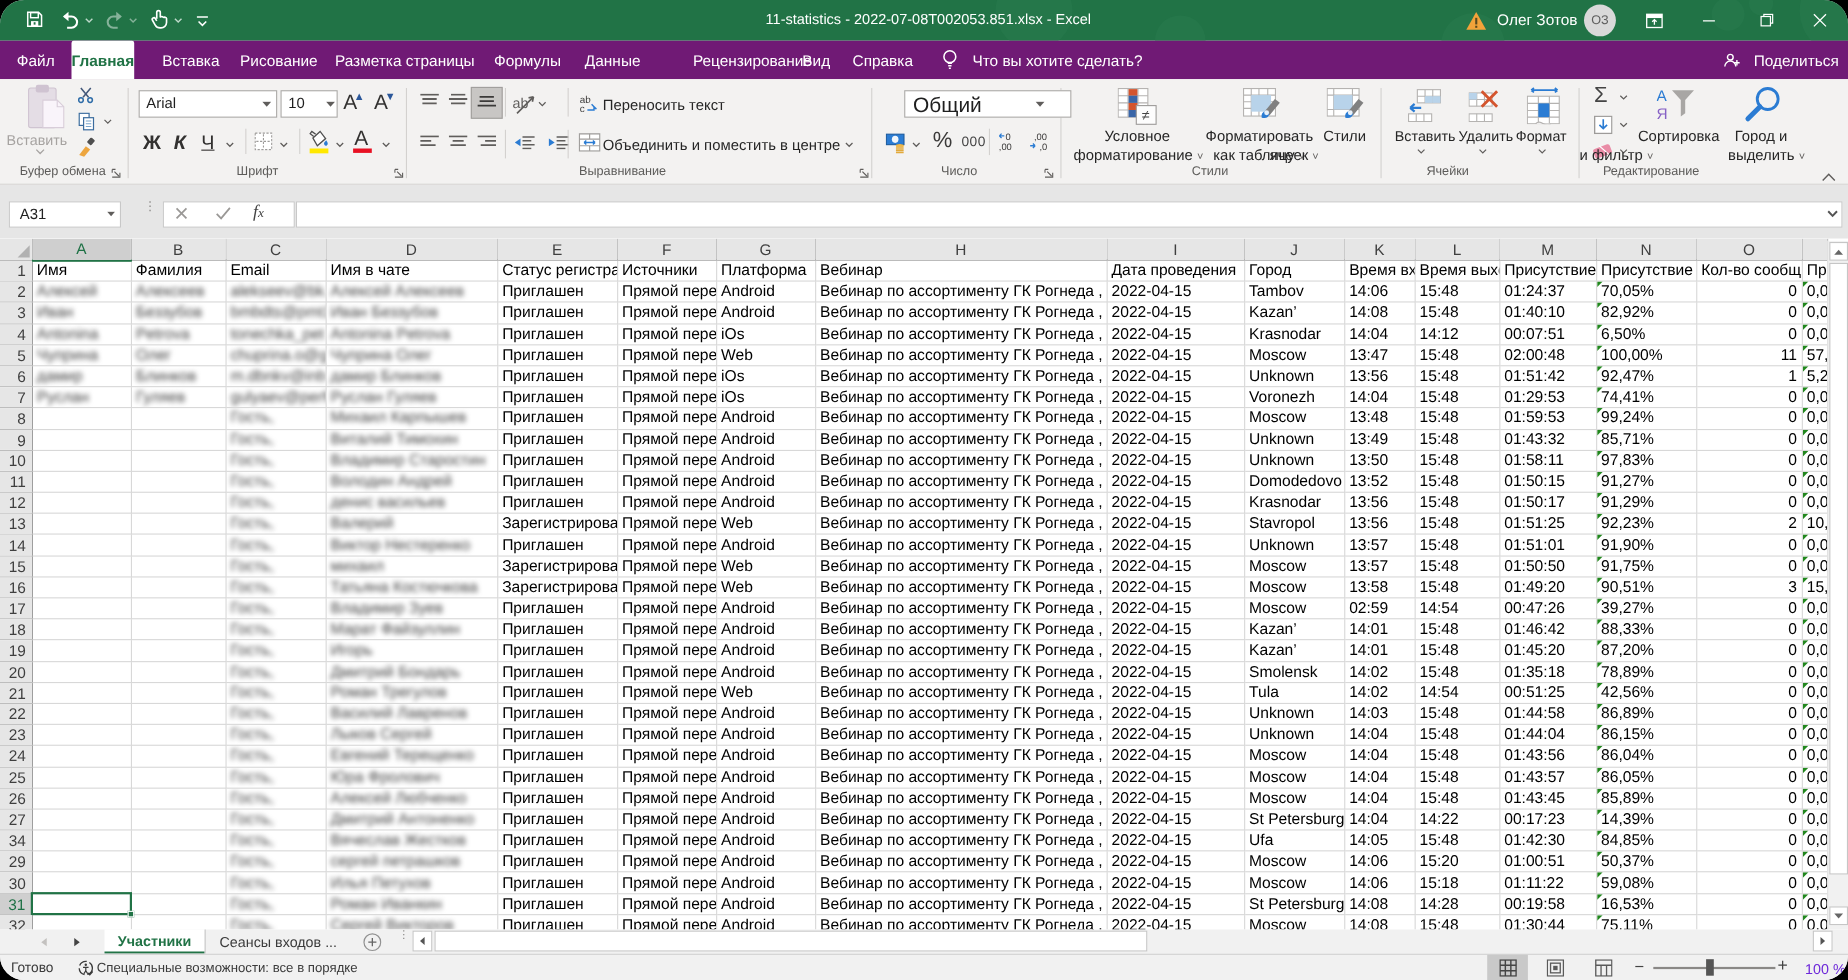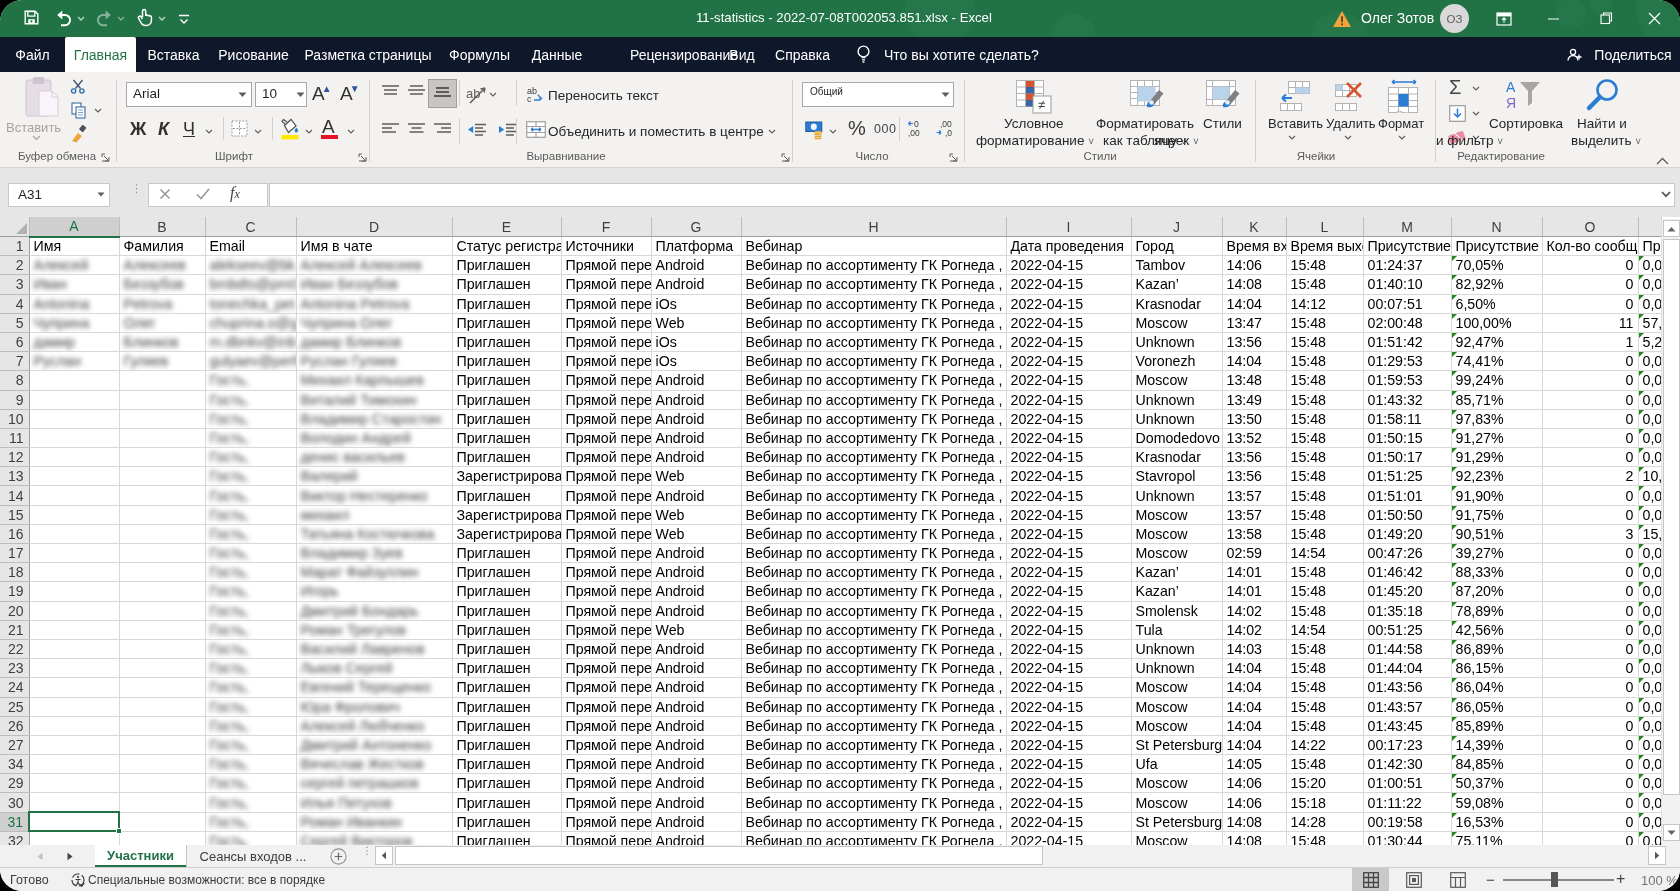--- a/index.html
+++ b/index.html
@@ -1,19 +1,19 @@
 <!DOCTYPE html>
 <html><head><meta charset="utf-8">
 <style>
 html,body{margin:0;padding:0;background:#000;width:1680px;height:891px;overflow:hidden}
 *{box-sizing:border-box}
 #win{position:absolute;left:0;top:0;width:1680px;height:891px;border-radius:22px;overflow:hidden;background:#fff;font-family:"Liberation Sans",sans-serif}
 
 #title{position:absolute;left:0;top:0;width:100%;height:37px;background:#217346;color:#fff}
-#tabrow{position:absolute;left:0;top:37px;width:100%;height:35px;background:#0f172a;color:#fff}
+#tabrow{position:absolute;left:0;top:37px;width:100%;height:35px;background:#701a75;color:#fff}
 .deco{position:absolute;border-radius:50%;background:#2a7d50;opacity:.45}
 #title .t{position:absolute;top:10px;left:696px;font-size:13.2px;color:#fff;white-space:nowrap}
 .wbtn{position:absolute;top:0;width:46px;height:37px;display:flex;align-items:center;justify-content:center}
 .tab{position:absolute;top:0;height:35px;display:flex;align-items:center;justify-content:center;font-size:14px;white-space:nowrap}
 #activetab{background:#fff;color:#217346;border-radius:2px 2px 0 0}
 
 #ribbon{position:absolute;left:0;top:72px;width:100%;height:96px;background:#f3f2f1;border-bottom:1px solid #d5d3d1}
 .gsep{position:absolute;top:8px;height:82px;width:1px;background:#d3d1cf}
 .glabel{position:absolute;top:78px;font-size:11.5px;color:#5c5b59;white-space:nowrap;transform:translateX(-50%)}
 .glaunch{position:absolute;top:80px;width:11px;height:11px}
@@ -110,21 +110,21 @@
           </svg>
         </div>
   <div class="wbtn" style="left:1631px">
           <svg width="13" height="13" viewBox="0 0 13 13">
             <path d="M1 1l11 11M12 1L1 12" stroke="#fff" stroke-width="1.2"></path>
           </svg>
         </div>
 </path></div>
 <div id="tabrow">
   <div class="tab" style="left:6px;width:53px">Файл</div>
-  <div class="tab" id="activetab" style="left:65px;width:71px;font-weight:400">Главная</div>
+  <div class="tab" id="activetab" style="left:65px;width:57px;font-weight:700">Главная</div>
   <div class="tab" style="left:143px;width:61px">Вставка</div>
   <div class="tab" style="left:212px;width:83px">Рисование</div>
   <div class="tab" style="left:303px;width:130px">Разметка страницы</div>
   <div class="tab" style="left:441px;width:77px">Формулы</div>
   <div class="tab" style="left:526px;width:62px">Данные</div>
   <div class="tab" style="left:624px;width:120px">Рецензирование</div>
   <div class="tab" style="left:724px;width:36px">Вид</div>
   <div class="tab" style="left:768px;width:69px">Справка</div>
   <svg style="position:absolute;left:856px;top:8px" width="15" height="19" viewBox="0 0 15 19">
     <circle cx="7.5" cy="6.5" r="5.4" fill="none" stroke="#fff" stroke-width="1.4"></circle>
@@ -275,21 +275,21 @@
 </svg>
 <div class="rbtxt" style="left:548px;top:52px;font-size:13.5px">Объединить и поместить в центре</div>
 <svg style="position:absolute;left:768px;top:57px" width="8" height="6" viewBox="0 0 8 6">
         <path d="M1 1l3 3 3-3" stroke="#5f5d5b" stroke-width="1.1" fill="none"></path>
       </svg>
 <div class="glabel" style="left:566px">Выравнивание</div>
 <svg class="glaunch" style="left:780px" viewBox="0 0 11 11">
         <path d="M2 2v3M2 2h3M4 4l4 4M9 5v4h-4M9 9h-7" stroke="#5f5d5b" fill="none"></path>
       </svg>
 
-<div style="position:absolute;left:802px;top:10px;width:152px;height:25px;background:#fff;border:1px solid #aaa8a6;font-size:10px;color:#1f1f1f;padding:3px 0 0 7px">Общий</div>
+<div style="position:absolute;left:822px;top:10px;width:152px;height:25px;background:#fff;border:1px solid #aaa8a6;font-size:19px;color:#1f1f1f;padding:3px 0 0 7px">Общий</div>
 <svg style="position:absolute;left:941px;top:20px" width="9" height="6" viewBox="0 0 9 6">
         <path d="M0.5 0.5l4 4.5 4-4.5" fill="#5f5d5b"></path>
       </svg>
 <svg style="position:absolute;left:805px;top:48px" width="20" height="21" viewBox="0 0 20 21">
  <rect x="0.8" y="2" width="16" height="9.5" fill="#2b7cd3" stroke="#1d5c9e"></rect>
  <ellipse cx="8.8" cy="6.7" rx="3" ry="3.2" fill="#f1f6fb"></ellipse>
  <path d="M9.5 12.5h7M9.5 14.5h7M9.5 16.5h7M9.5 18.5h7" stroke="#e2a93b" stroke-width="1.5"></path>
  <ellipse cx="13" cy="12.4" rx="3.6" ry="1.4" fill="#eeb84c"></ellipse>
 </svg>
 <svg style="position:absolute;left:829px;top:57px" width="8" height="6" viewBox="0 0 8 6">
@@ -407,21 +407,21 @@
  <text x="0" y="14" font-size="14" fill="#2b7cd3" font-family="Liberation Sans">А</text>
  <text x="0" y="30" font-size="14" fill="#8661c5" font-family="Liberation Sans">Я</text>
  <path d="M14 4 h20 l-8 9 v12 l-4 3 v-15 Z" fill="#a8a6a4"></path>
 </svg>
 <div class="rbtxt" style="left:1489px;top:44px;font-size:13.5px">Сортировка</div>
 <div class="rbtxt" style="left:1436px;top:61px;font-size:13.5px">и фильтр <span style="font-size:10px;color:#5f5d5b">˅</span></div>
 <svg style="position:absolute;left:1584px;top:5px" width="38" height="38" viewBox="0 0 38 38">
  <circle cx="23" cy="13" r="9.5" fill="none" stroke="#2b7cd3" stroke-width="2.6"></circle>
  <path d="M16 20 L5 31" stroke="#2b7cd3" stroke-width="4.5" stroke-linecap="round"></path>
 </svg>
-<div class="rbtxt" style="left:1577px;top:44px;font-size:13.5px">Найти и</div>
+<div class="rbtxt" style="left:1577px;top:44px;font-size:13.5px">Город и</div>
 <div class="rbtxt" style="left:1571px;top:61px;font-size:13.5px">выделить <span style="font-size:10px;color:#5f5d5b">˅</span></div>
 <div class="glabel" style="left:1501px">Редактирование</div>
 <svg style="position:absolute;left:1656px;top:85px" width="13" height="8" viewBox="0 0 13 8">
         <path d="M1 7l5.5-5.5L12 7" stroke="#5f5d5b" stroke-width="1.3" fill="none"></path>
       </svg>
 </div>
 
 <div id="fbar">
   <div id="namebox">A31</div>
   <svg style="position:absolute;left:97px;top:24px" width="8" height="5" viewBox="0 0 8 5">
@@ -1157,16 +1157,16 @@
     <rect x="6" y="6" width="4" height="4" fill="#5a5a5a"></rect>
   </svg>
   <svg style="position:absolute;left:1450px;top:4px" width="16" height="16" viewBox="0 0 16 16">
     <rect x="0.7" y="0.7" width="14.6" height="14.6" fill="none" stroke="#5a5a5a" stroke-width="1.2"></rect>
     <path d="M0.7 5.5h14.6M5.5 5.5v9.8M10.5 5.5v9.8" stroke="#5a5a5a" stroke-width="1.2"></path>
   </svg>
   <div style="position:absolute;left:1486px;top:3px;font-size:15px;color:#444">−</div>
   <div style="position:absolute;left:1503px;top:11px;width:111px;height:1.5px;background:#8a8886"></div>
   <div style="position:absolute;left:1551px;top:4px;width:7px;height:15px;background:#555"></div>
   <div style="position:absolute;left:1616px;top:2px;font-size:16px;color:#444">+</div>
-  <div style="position:absolute;left:1641px;top:5px;font-size:13px;color:#737373">100 %</div>
+  <div style="position:absolute;left:1641px;top:5px;font-size:13px;color:#6d28d9">100 %</div>
 </div>
 
 </div>
 
 </body></html>

